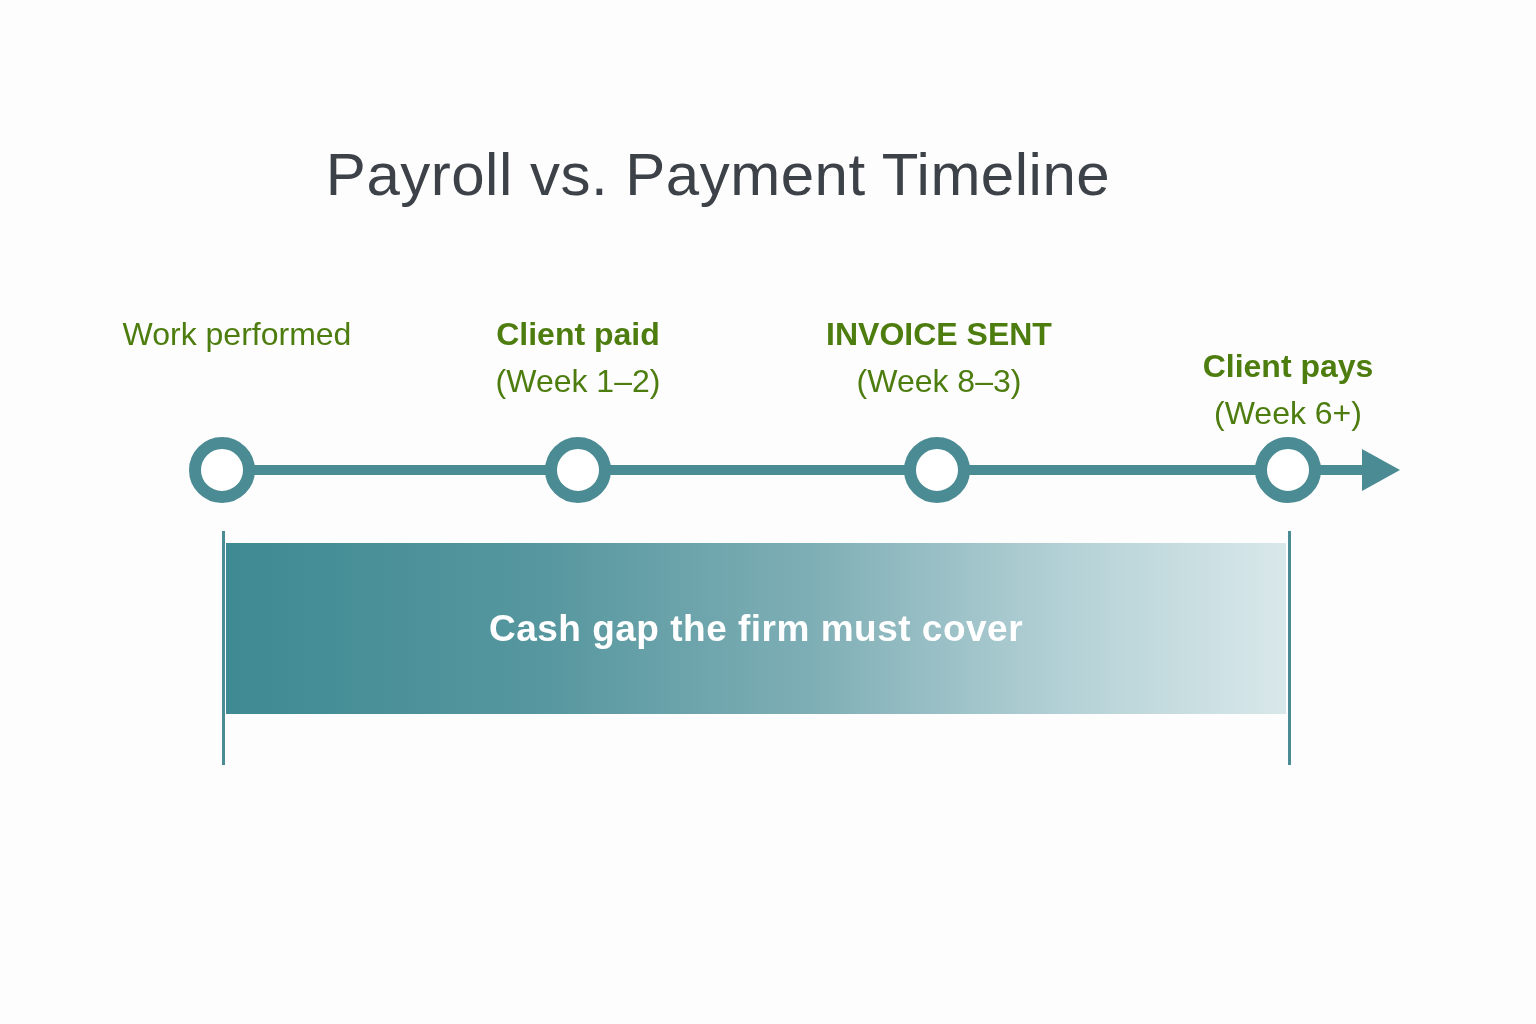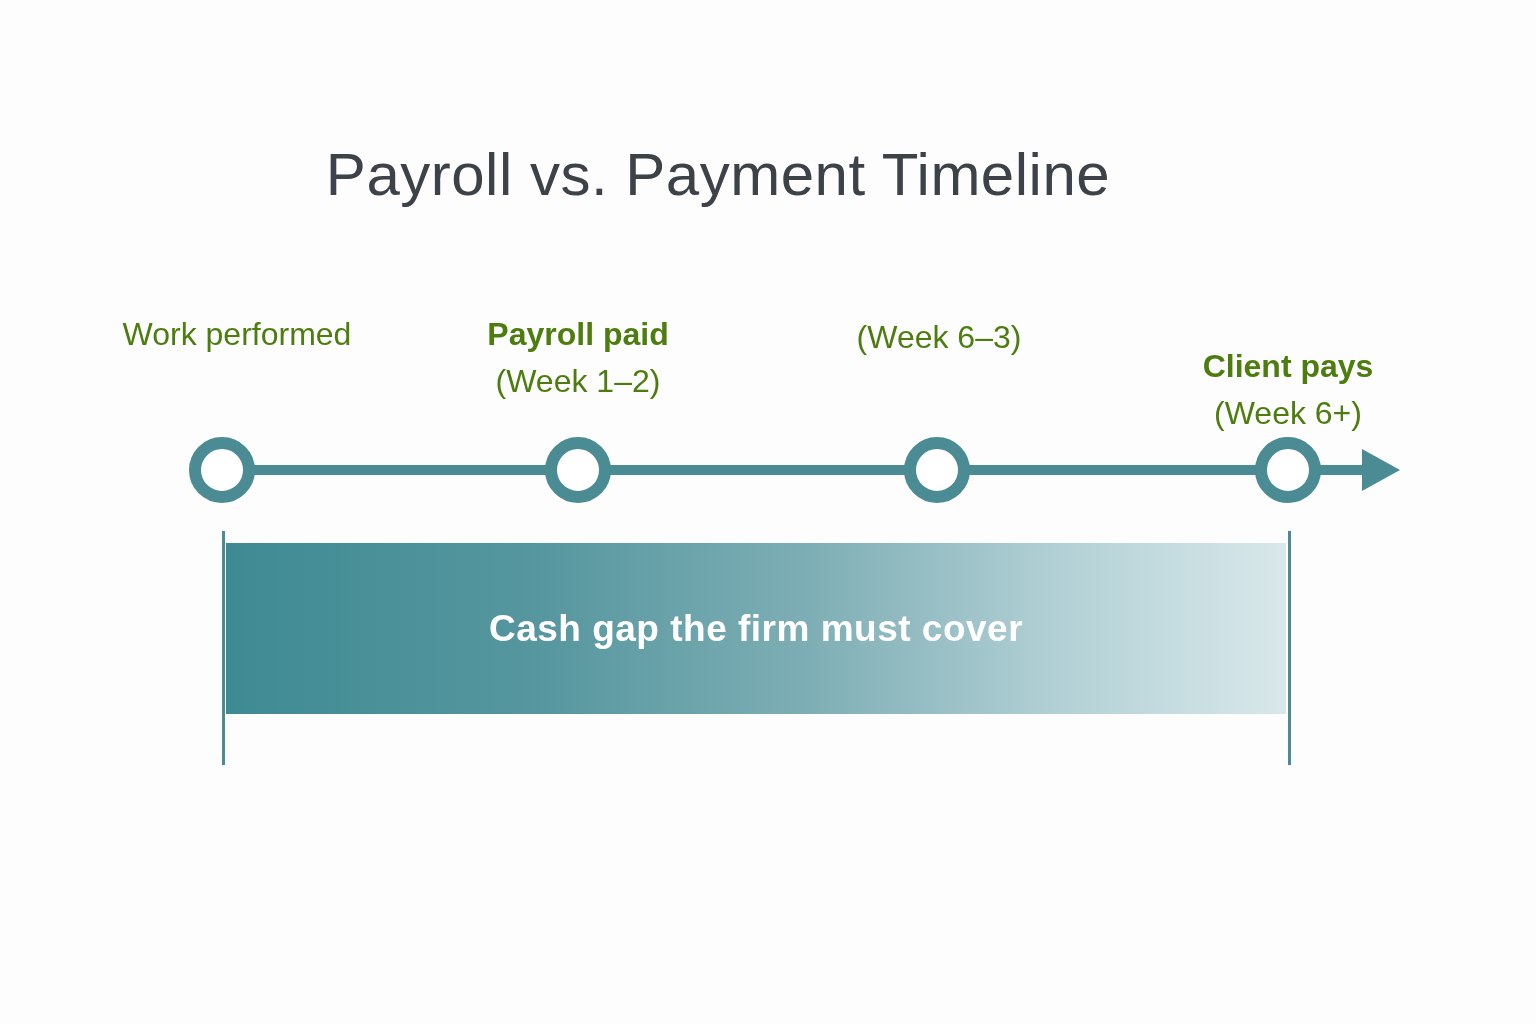--- a/index.html
+++ b/index.html
@@ -103,25 +103,26 @@
 <body>
 
 <div id="stage">
 
   <div class="title">Payroll vs. Payment Timeline</div>
 
   <div class="milestone m0">
     <div class="label">Work performed</div>
   </div>
   <div class="milestone m1">
-    <div class="label bold">Payroll paid</div>
+    <div class="label bold">Client paid</div>
     <div class="sublabel">(Week 1–2)</div>
   </div>
   <div class="milestone m2">
-    <div class="sublabel">(Week 6–3)</div>
+    <div class="label bold">INVOICE SENT</div>
+    <div class="sublabel">(Week 8–3)</div>
   </div>
   <div class="milestone m3">
     <div class="label bold">Client pays</div>
     <div class="sublabel">(Week 6+)</div>
   </div>
 
   <div class="axis-line"></div>
   <div class="arrowhead"></div>
   <div class="node n0"></div>
   <div class="node n1"></div>

